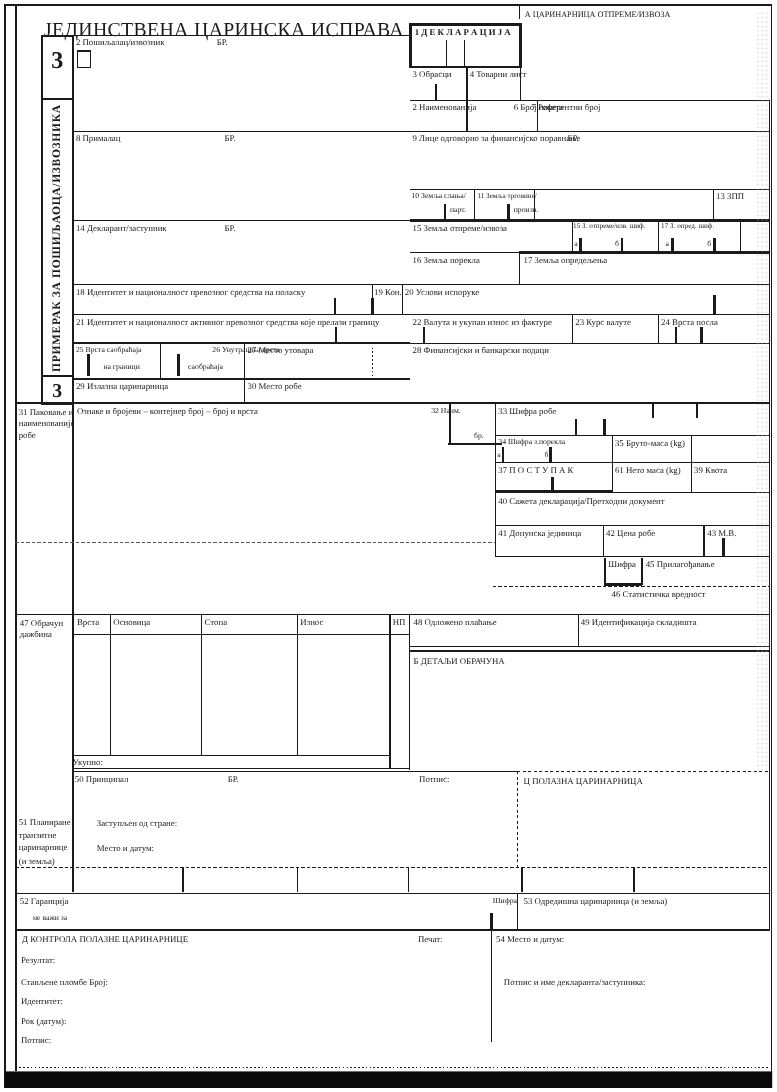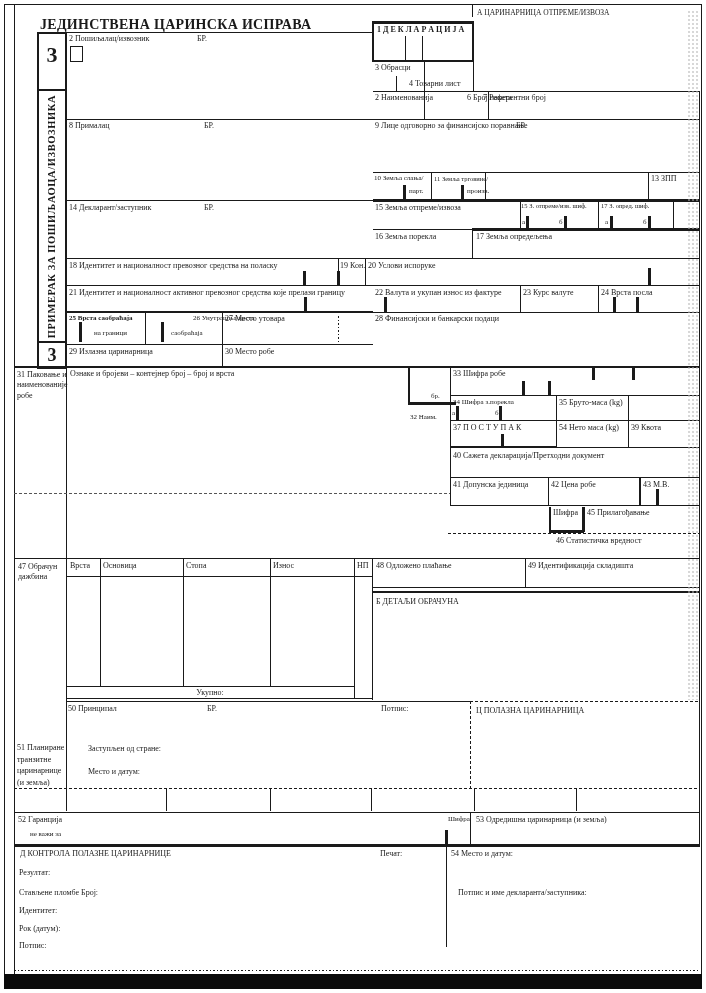--- a/index.html
+++ b/index.html
@@ -5,25 +5,25 @@
   html,body{margin:0;padding:0;background:#fff;}
   .page{position:relative;width:706px;height:993px;background:#fff;overflow:hidden;
         font-family:"Liberation Serif","DejaVu Serif",serif;color:#1a1a1a;}
   svg.grid{position:absolute;left:0;top:0;}
   .lbl{position:absolute;font-size:8px;line-height:1.3;white-space:nowrap;color:#1a1a1a;}
   .pre{white-space:pre-line;}
   .b{font-weight:bold;}
   .s7{font-size:7px;}
   .s65{font-size:6.5px;}
   .s75{font-size:7.5px;}
-  .title{font-size:14px;font-weight:bold;letter-spacing:.3px;}
+  .title{font-size:18px;font-weight:normal;letter-spacing:.3px;}
   .digit{position:absolute;font-weight:bold;text-align:center;line-height:1;}
   .vertbox{position:absolute;left:38px;top:90px;width:28px;height:252px;display:flex;align-items:center;justify-content:center;}
   .vertbox span{transform:rotate(-90deg);white-space:nowrap;font-weight:bold;font-size:10.5px;letter-spacing:.6px;}
-  .ctr{text-align:center;}
+  .ctr{text-align:left;}
   .noise{position:absolute;left:687px;top:10px;width:13px;height:690px;opacity:.55;
          background-image:radial-gradient(#b5b5b5 .7px, transparent .9px);background-size:4px 4px;}
   .botbar{position:absolute;left:4px;top:974px;width:698px;height:15px;background:#0a0a0a;}
 </style>
 </head>
 <body>
 
 <div class="page">
 
   <svg class="grid" width="706" height="993" viewBox="0 0 706 993" shape-rendering="crispEdges" stroke="#1a1a1a" fill="none">
@@ -165,21 +165,21 @@
   <div class="digit" style="left:38px;top:44px;width:28px;font-size:22px;">3</div>
   <div class="vertbox">
       <span>ПРИМЕРАК ЗА ПОШИЉАОЦА/ИЗВОЗНИКА</span>
     </div>
   <div class="digit" style="left:38px;top:346px;width:28px;font-size:18px;">3</div>
 
   <div class="lbl b" style="left:377px;top:25px;">1 Д Е К Л А Р А Ц И Ј А</div>
   <div class="lbl" style="left:69px;top:34px;">2 Пошиљалац/извозник</div>
   <div class="lbl" style="left:197px;top:34px;">БР.</div>
   <div class="lbl" style="left:375px;top:63px;text-align:center;">3 Обрасци</div>
-  <div class="lbl" style="left:409px;top:63px;margin-top:16px;">4 Товарни лист</div>
+  <div class="lbl" style="left:427px;top:63px;">4 Товарни лист</div>
   <div class="lbl" style="left:375px;top:93px;">2 Наименованија</div>
   <div class="lbl" style="left:427px;top:93px;margin-left:40px;">6 Број пакета</div>
   <div class="lbl" style="left:483px;top:93px;">7 Референтни број</div>
   <div class="lbl" style="left:69px;top:121px;">8 Прималац</div>
   <div class="lbl" style="left:204px;top:121px;">БР.</div>
   <div class="lbl" style="left:375px;top:121px;">9 Лице одговорно за финансијско поравнање</div>
   <div class="lbl" style="left:516px;top:121px;">БР.</div>
   <div class="lbl s7" style="left:374px;top:174px;">10 Земља слања/</div>
   <div class="lbl s7" style="left:409px;top:187px;">парт.</div>
   <div class="lbl s65" style="left:434px;top:175px;">11 Земља трговине/</div>
@@ -196,42 +196,42 @@
   <div class="lbl s7" style="left:643px;top:218px;">б</div>
   <div class="lbl" style="left:375px;top:232px;">16 Земља порекла</div>
   <div class="lbl" style="left:476px;top:232px;">17 Земља опредељења</div>
   <div class="lbl" style="left:69px;top:261px;text-align:center;">18 Идентитет и националност превозног средства на поласку</div>
   <div class="lbl" style="left:340px;top:261px;">19 Кон.</div>
   <div class="lbl" style="left:368px;top:261px;">20 Услови испоруке</div>
   <div class="lbl" style="left:69px;top:288px;">21 Идентитет и националност активног превозног средства које прелази границу</div>
   <div class="lbl" style="left:375px;top:288px;">22 Валута и укупан износ из фактуре</div>
   <div class="lbl" style="left:523px;top:288px;">23 Курс валуте</div>
   <div class="lbl" style="left:601px;top:288px;">24 Врста посла</div>
-  <div class="lbl s7" style="left:69px;top:314px;font-weight:bold;">25 Врста саобраћаја</div>
+  <div class="lbl s7" style="left:69px;top:314px;">25 Врста саобраћаја</div>
   <div class="lbl s7" style="left:94px;top:329px;">на граници</div>
   <div class="lbl s7" style="left:149px;top:314px;margin-left:44px;">26 Унутрашња врста</div>
   <div class="lbl s7" style="left:171px;top:329px;">саобраћаја</div>
   <div class="lbl" style="left:225px;top:314px;">27 Место утовара</div>
   <div class="lbl" style="left:375px;top:314px;">28 Финансијски и банкарски подаци</div>
   <div class="lbl" style="left:69px;top:347px;">29 Излазна царинарница</div>
   <div class="lbl" style="left:225px;top:347px;">30 Место робе</div>
 
   <div class="lbl pre" style="left:17px;top:370px;">31 Паковање и
 наименованије
 робе</div>
   <div class="lbl" style="left:70px;top:369px;">Ознаке и бројеви – контејнер број – број и врста</div>
-  <div class="lbl s7" style="left:410px;top:369px;margin-top:44px;">32 Наим.</div>
+  <div class="lbl s7" style="left:392px;top:369px;">32 Наим.</div>
   <div class="lbl s7" style="left:431px;top:392px;">бр.</div>
   <div class="lbl" style="left:453px;top:369px;">33 Шифра робе</div>
   <div class="lbl s7" style="left:453px;top:398px;">34 Шифра з.порекла</div>
   <div class="lbl s7" style="left:452px;top:409px;">а</div>
   <div class="lbl s7" style="left:495px;top:409px;">б</div>
   <div class="lbl" style="left:559px;top:398px;">35 Бруто-маса  (kg)</div>
   <div class="lbl" style="left:453px;top:423px;">37 П О С Т У П А К</div>
-  <div class="lbl" style="left:559px;top:423px;">54 Нето маса  (kg)</div>
+  <div class="lbl" style="left:559px;top:423px;">61 Нето маса  (kg)</div>
   <div class="lbl" style="left:631px;top:423px;">39 Квота</div>
   <div class="lbl" style="left:453px;top:451px;">40 Сажета декларација/Претходни документ</div>
   <div class="lbl" style="left:453px;top:480px;">41 Допунска јединица</div>
   <div class="lbl" style="left:551px;top:480px;">42 Цена робе</div>
   <div class="lbl" style="left:643px;top:480px;">43 М.В.</div>
   <div class="lbl" style="left:553px;top:508px;">Шифра</div>
   <div class="lbl" style="left:587px;top:508px;">45 Прилагођавање</div>
   <div class="lbl" style="left:556px;top:536px;">46 Статистичка вредност</div>
 
   <div class="lbl pre" style="left:18px;top:562px;">47 Обрачун

